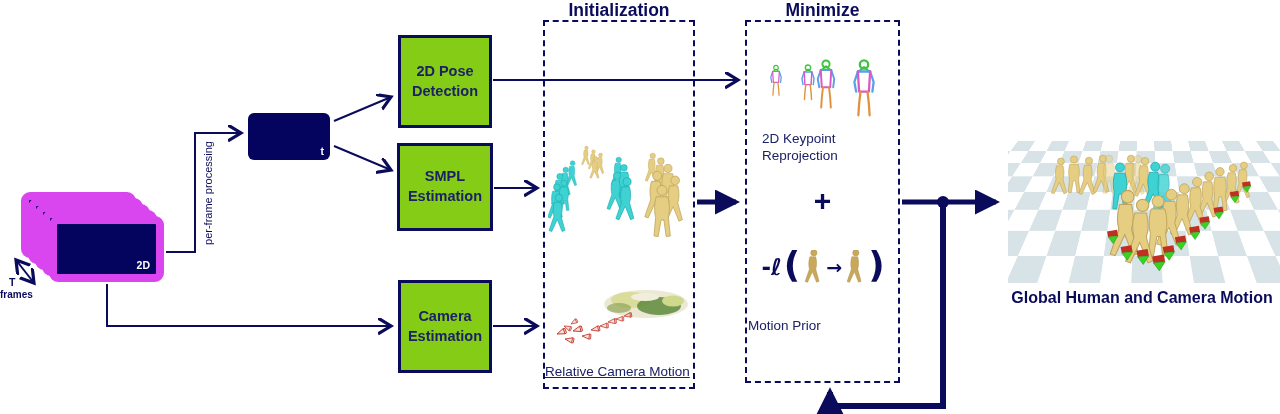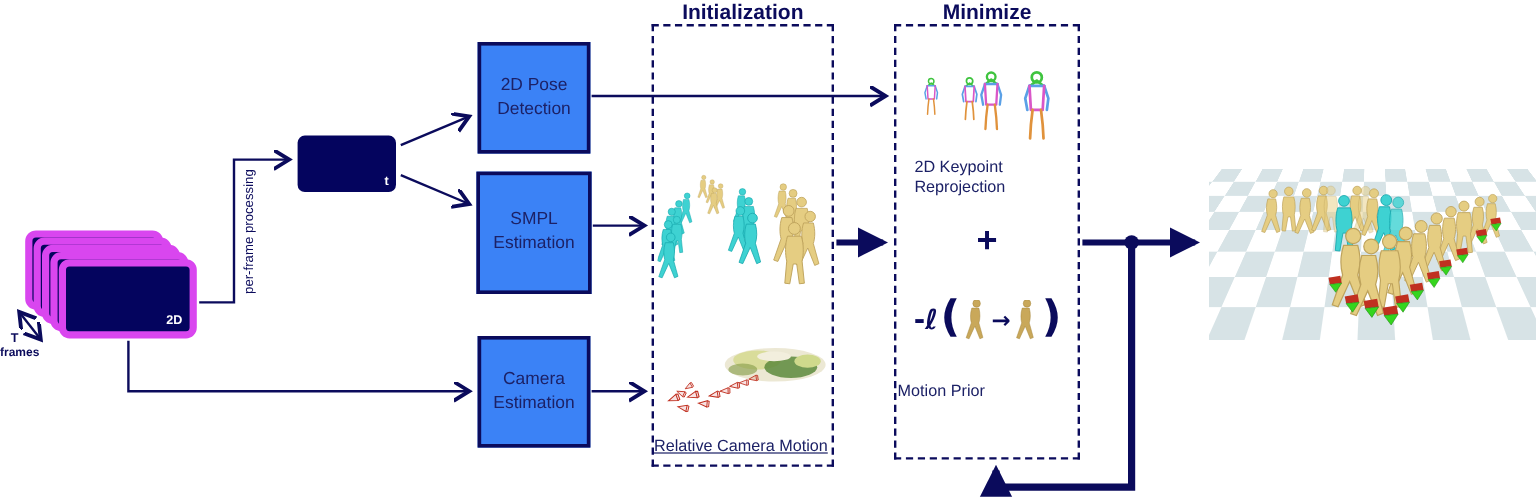--- a/index.html
+++ b/index.html
@@ -13,30 +13,30 @@
   .abs{position:absolute;}
   
   #connectors{position:absolute;left:0;top:0;width:1280px;height:414px;z-index:10;pointer-events:none;}
   .ln-thin{stroke:var(--navy);stroke-width:2;fill:none;}
   .ln-thick{stroke:var(--navy);stroke-width:5;fill:none;}
   .ln-xthick{stroke:var(--navy);stroke-width:6;fill:none;}
   .mk{stroke:var(--navy);fill:none;stroke-width:1.6;}
   .mkf{fill:var(--navy);}
   
   .frame{position:absolute;width:115px;height:66px;border-radius:9px;background:var(--frame-fill);
-         border:6px solid #d946ef;box-sizing:border-box;}
+         border:8px solid #d946ef;box-sizing:border-box;}
   .frame-t{position:absolute;left:248px;top:113px;width:82px;height:47px;border-radius:6px;background:var(--frame-fill);}
   .tag{position:absolute;right:6px;bottom:3px;color:#fff;font-size:10.5px;font-weight:700;}
   .depth-label{position:absolute;font-size:10.5px;font-weight:700;color:var(--navy);}
   .pfp{position:absolute;left:149px;top:186px;width:120px;height:14px;text-align:center;
        font-size:11px;color:var(--navy);transform:rotate(-90deg);}
   
-  .pbox{position:absolute;border:3px solid var(--navy);background:#3b82f6;box-sizing:border-box;
+  .pbox{position:absolute;border:3px solid var(--navy);background:#84cc16;box-sizing:border-box;
         display:flex;align-items:center;justify-content:center;text-align:center;
-        font-size:14.5px;font-weight:400;color:#1c2166;line-height:1.35;}
+        font-size:14.5px;font-weight:700;color:#1c2166;line-height:1.35;}
   
   .stage{position:absolute;border:2px dashed var(--navy);box-sizing:border-box;background:transparent;}
   .stage-title{position:absolute;text-align:center;font-size:17.5px;font-weight:700;color:var(--navy);}
   .caption{position:absolute;text-align:left;font-size:13.5px;color:#1c2166;line-height:1.25;}
   .plus{position:absolute;left:745px;top:184px;width:155px;text-align:center;
         font-size:30px;font-weight:700;color:var(--navy);}
   
   .formula{position:absolute;left:748px;top:243px;width:150px;height:48px;display:flex;
            align-items:center;justify-content:center;gap:2px;color:var(--navy);font-family:"DejaVu Sans",sans-serif;}
   .f-ell{font-size:23px;font-weight:700;}
@@ -108,21 +108,21 @@
   <div class="depth-label" style="left:0px;top:289px;font-weight:700;font-size:10px;">frames</div>
 
   <div class="frame-t">
     <span class="tag">t</span>
   </div>
   <div class="pfp">per-frame processing</div>
 
   <div class="pbox" style="left:398px;top:35px;width:94px;height:93px;">
     <span>2D Pose Detection</span>
   </div>
-  <div class="pbox" style="left:397px;top:143px;width:96px;height:102px;">
+  <div class="pbox" style="left:397px;top:143px;width:96px;height:88px;">
     <span>SMPL Estimation</span>
   </div>
   <div class="pbox" style="left:398px;top:280px;width:94px;height:93px;">
     <span>Camera Estimation</span>
   </div>
 
   <div class="stage-title" style="left:543px;top:0px;width:152px;">Initialization</div>
   <div class="stage" style="left:543px;top:20px;width:152px;height:369px;"></div>
 
   <svg class="abs" style="left:548px;top:142px;" width="144" height="100" viewBox="0 0 144 100">
@@ -247,20 +247,21 @@
         <use href="#fr" transform="translate(160,128) scale(1.2)"></use>
         <use href="#fr" transform="translate(172,118) scale(1.15)"></use>
         <use href="#fr" transform="translate(186,108) scale(1.1)"></use>
         <use href="#fr" transform="translate(196,98) scale(1.05)"></use>
         <use href="#fr" transform="translate(210,88) scale(1.0)"></use>
         <use href="#fr" transform="translate(226,72) scale(0.95)"></use>
         <use href="#fr" transform="translate(238,62) scale(0.9)"></use>
       </g>
     </svg>
   </div>
+  <div class="out-caption">Global Human and Camera Motion</div>
 
   <svg id="connectors">
     <defs>
       <marker id="mthin" markerWidth="9" markerHeight="9" refX="6.5" refY="4" orient="auto-start-reverse">
         <path d="M0 0 L6.5 4 L0 8" class="mk"></path>
       </marker>
       <marker id="mthick" markerWidth="6" markerHeight="6" refX="4.2" refY="2.5" orient="auto">
         <path d="M0 0 L5 2.5 L0 5 Z" class="mkf"></path>
       </marker>
     </defs>

